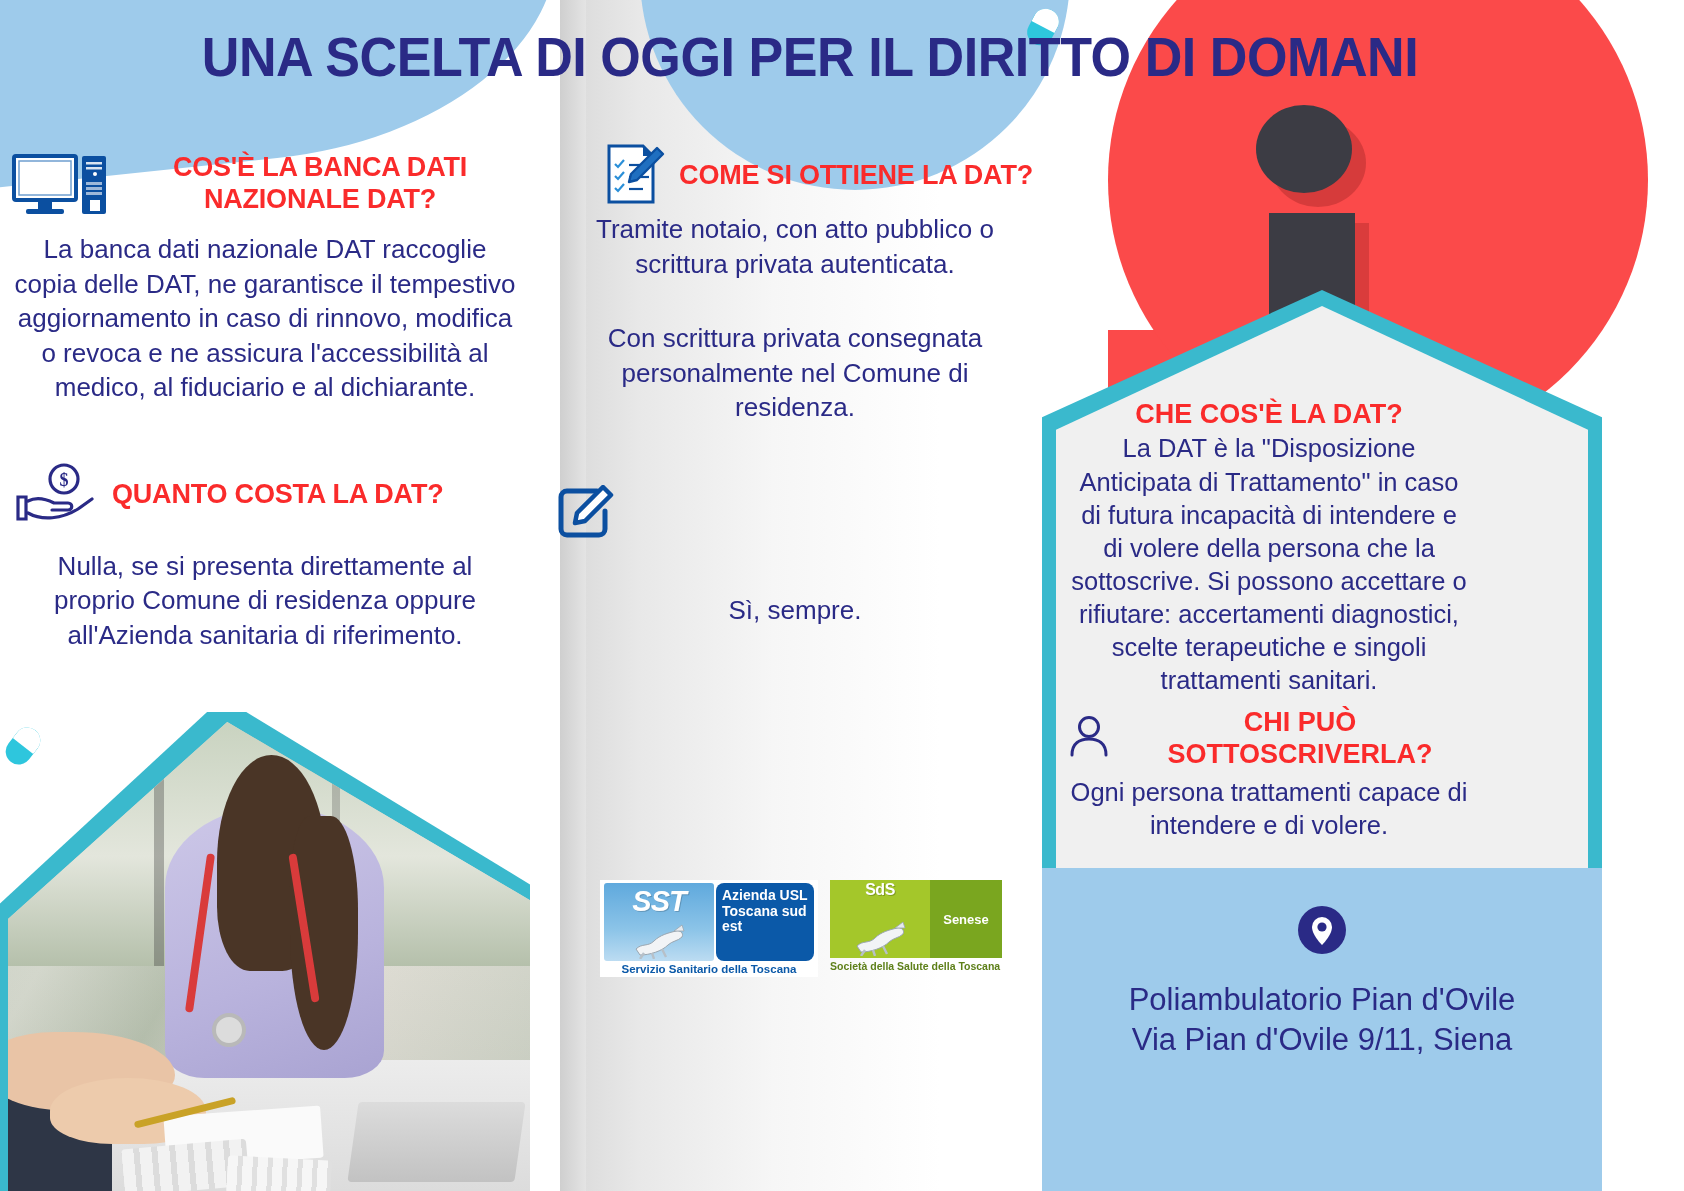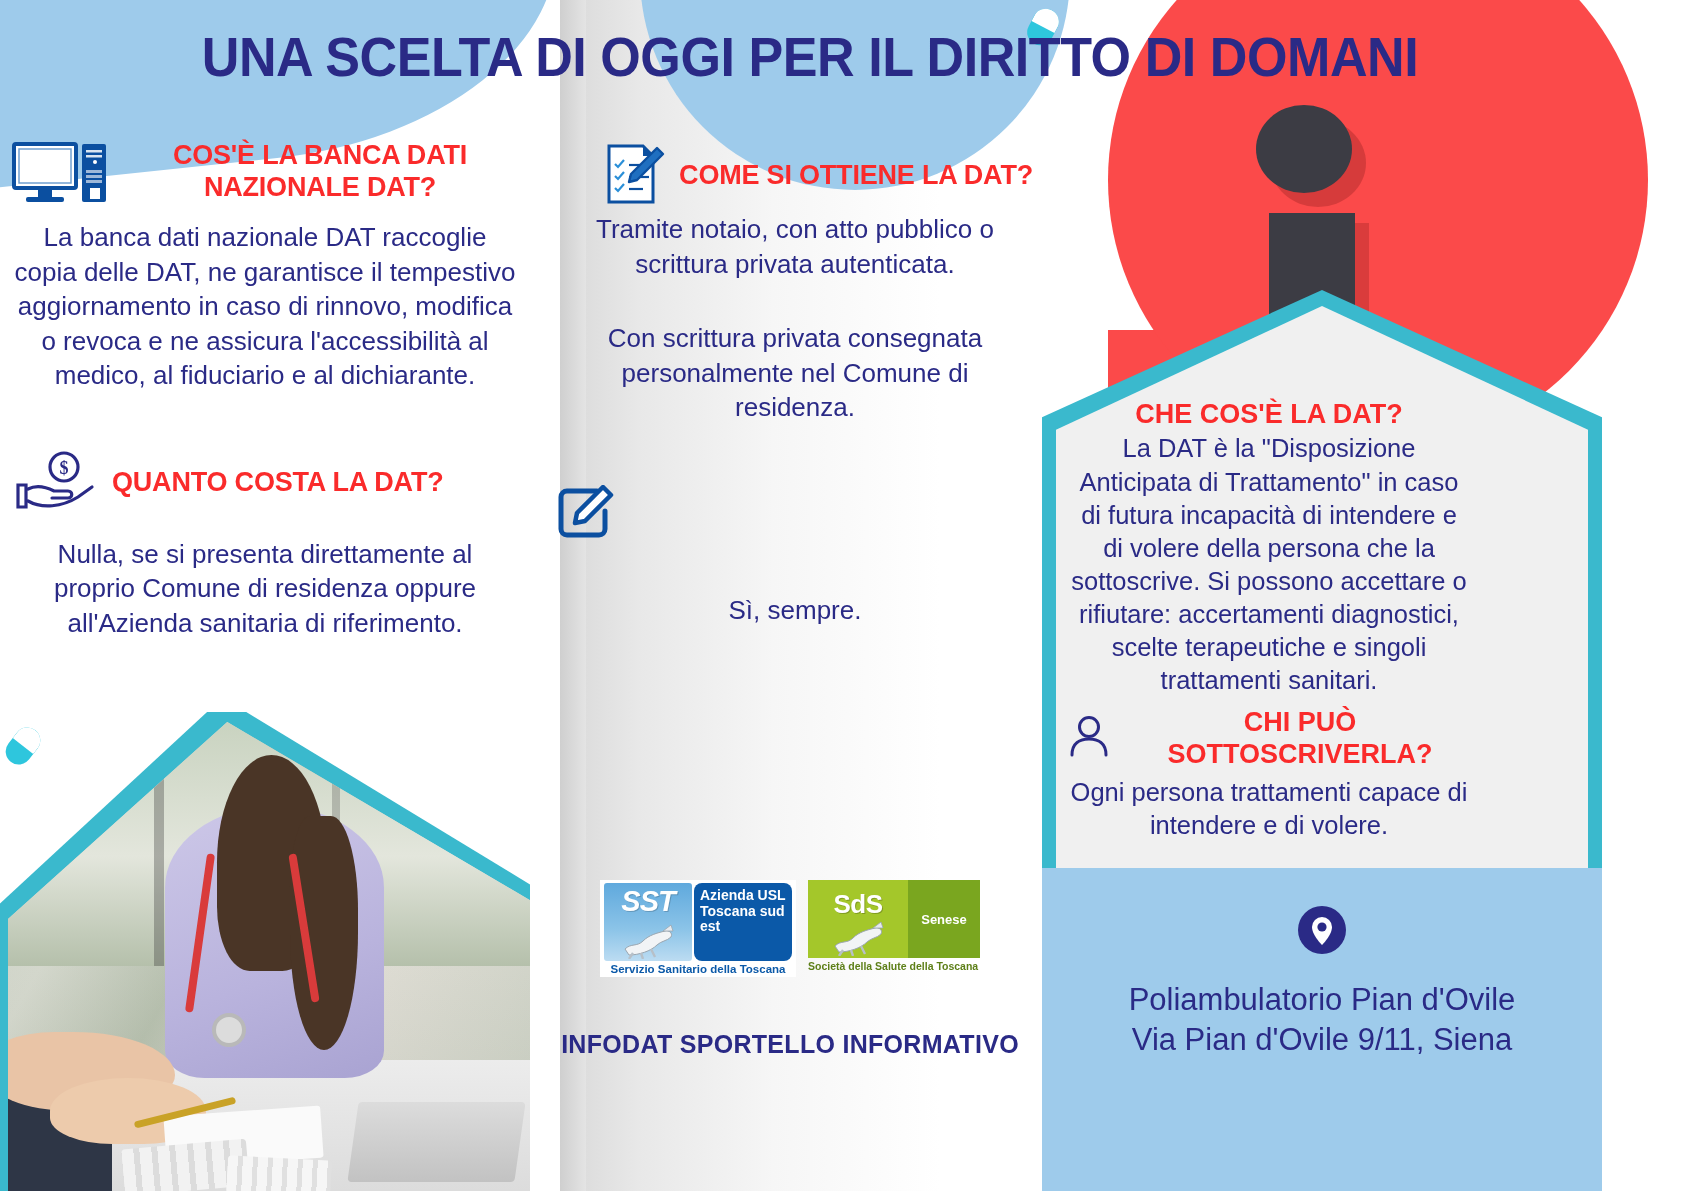--- a/index.html
+++ b/index.html
@@ -111,21 +111,21 @@
     color: #2a2a86;
     font-family: "Liberation Sans Narrow", "Liberation Sans", sans-serif;
     transform: scaleX(0.93);
     transform-origin: center;
     z-index: 40;
     white-space: nowrap;
   }
 
   
   .col-left {
-    position: absolute; left: 0; top: 140px;
+    position: absolute; left: 0; top: 152px;
     width: 530px;
     z-index: 30;
   }
   .col-mid {
     position: absolute; left: 545px; top: 140px;
     width: 500px;
     z-index: 30;
   }
 
   .headrow {
@@ -322,21 +322,21 @@
     width: 380px; height: 110px;
     z-index: 32;
     display: flex; align-items: flex-start; gap: 12px;
   }
   .logo-sst {
     background: #ffffff; padding: 3px 4px 2px;
     display: flex; flex-direction: column; align-items: center;
   }
   .logo-sst-row { display: flex; align-items: stretch; }
   .sst-left {
-    width: 88px; height: 78px;
+    width: 110px; height: 78px;
     background: linear-gradient(180deg,#5fa9dd,#8cc4e8 60%,#bcdcf2);
     position: relative; border-radius: 3px;
     display: flex; align-items: flex-start; justify-content: center;
   }
   .sst-word {
     color: #ffffff; font-weight: 700; font-size: 29px;
     letter-spacing: -1px; margin-top: 2px;
     text-shadow: 1px 1px 0 rgba(0,0,0,0.18);
     font-style: italic;
   }
@@ -351,22 +351,22 @@
     margin-top: 2px; white-space: nowrap;
   }
   .logo-sds { display: flex; flex-direction: column; }
   .sds-row { display: flex; align-items: stretch; }
   .sds-left {
     width: 100px; height: 78px; background: #a4c72a;
     position: relative;
     display: flex; align-items: flex-start; justify-content: center;
   }
   .sds-word {
-    color: #ffffff; font-weight: 700; font-size: 26px;
-    margin-top: 9px; letter-spacing: -0.5px;
+    color: #ffffff; font-weight: 700; font-size: 16px;
+    margin-top: 1px; letter-spacing: -0.5px;
     text-shadow: 1px 1px 0 rgba(0,0,0,0.22);
   }
   .sds-right {
     width: 72px; height: 78px; background: #7aa61f;
     display: flex; align-items: center; justify-content: center;
     color: #ffffff; font-weight: 700; font-size: 13px;
   }
   .sds-tag {
     color: #5d7f18; font-weight: 700; font-size: 10.5px;
     margin-top: 2px; white-space: nowrap;
@@ -504,21 +504,20 @@
             <path d="M46 14 l8 -6 l2 6 z" fill="#e6eaee" stroke="#9aa6b0" stroke-width="0.8"></path>
             <path d="M16 36 l-4 6 M24 36 l2 6 M34 32 l4 8" stroke="#b7c0c8" stroke-width="2.4" fill="none"></path>
           </svg>
         </div>
         <div class="sds-right">Senese</div>
       </div>
       <div class="sds-tag">Società della Salute della Toscana</div>
     </div>
   </div>
 
-  <div class="footer-note">INFODAT SPORTELLO INFORMATIVO</div>
 
   <div class="arch-outer"></div>
   <div class="arch-inner"></div>
   <div class="arch-content">
     <div class="arch-heading">CHE COS'È LA DAT?</div>
     <div class="arch-body">La DAT è la "Disposizione Anticipata di Trattamento" in caso di futura incapacità di intendere e di volere della persona che la sottoscrive. Si possono accettare o rifiutare: accertamenti diagnostici, scelte terapeutiche e singoli trattamenti sanitari.</div>
     <div class="arch-subrow">
       <span>
         <svg width="46" height="46" viewBox="0 0 46 46">
           <circle cx="23" cy="14" r="9.5" fill="none" stroke="#2a2a86" stroke-width="3"></circle>

